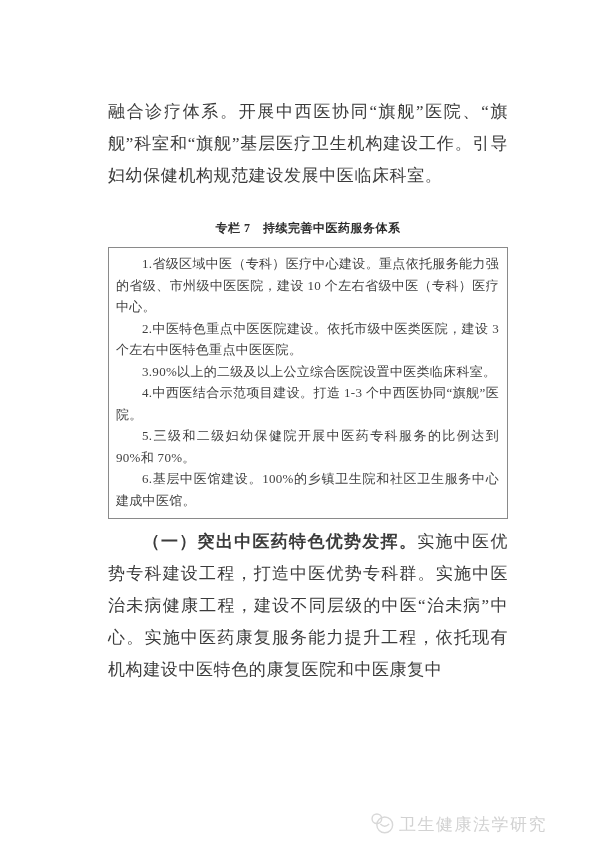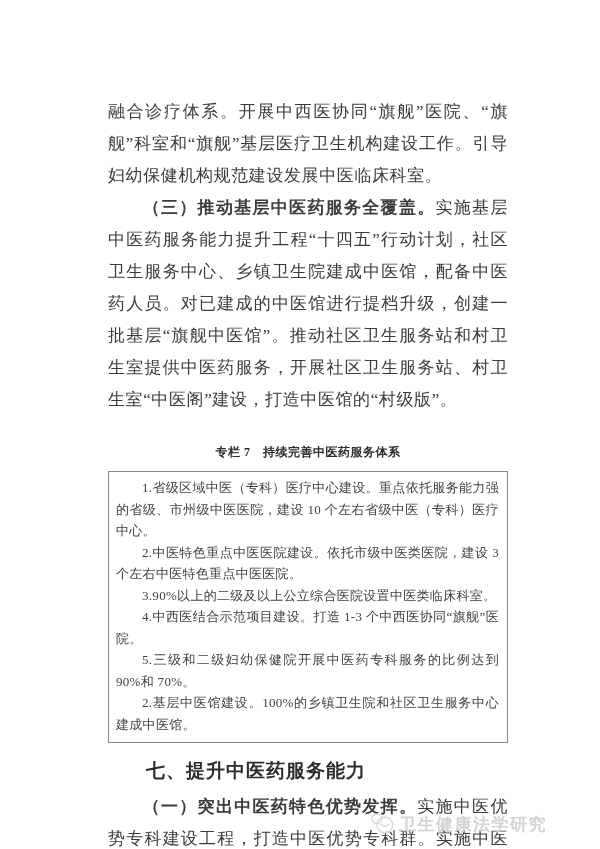--- a/index.html
+++ b/index.html
@@ -63,46 +63,43 @@
     position:absolute;
     top:810px; right:23px;
     display:flex;
     align-items:center;
     gap:2px;
     color:#d2d2d2;
     font-size:17px;
     letter-spacing:1.5px;
     font-family:"Liberation Sans","DejaVu Sans",sans-serif;
     user-select:none;
-    font-weight:bold;
   }
   .wm-icon{ width:28px; height:28px; flex:0 0 auto; }
   .wm-icon circle, .wm-icon path{ fill:none; stroke:#d8d8d8; stroke-width:1.6; }
 </style>
 </head>
 <body>
 
 <div class="page">
 
   <p class="para"><span>融合诊疗体系。开展中西医协同“旗舰”医院、“旗舰”科室和“旗舰”基层医疗卫生机构建设工作。引导妇幼保健机构规范建设发展中医临床科室。</span></p>
 
-  <p class="para"><span class="indent"></span><span class="lead">（三）推动基层中医药服务全覆盖。</span><span>实施基层中医药服务能力提升工程“十四五”行动计划，社区卫生服务中心、乡镇卫生院建成中医馆，配备中医药人员。对已建成的中医馆进行提档升级，创建一批基层“旗舰中医馆”。推动社区卫生服务站和村卫生室提供中医药服务，开展社区卫生服务站、村卫生室“中医阁”建设，打造中医馆的“村级版”。</span></p>
 
   <div class="panel-title">专栏 7　持续完善中医药服务体系</div>
 
   <div class="panel">
     <p class="panel-item">1.省级区域中医（专科）医疗中心建设。重点依托服务能力强的省级、市州级中医医院，建设 10 个左右省级中医（专科）医疗中心。</p>
     <p class="panel-item">2.中医特色重点中医医院建设。依托市级中医类医院，建设 3 个左右中医特色重点中医医院。</p>
     <p class="panel-item">3.90%以上的二级及以上公立综合医院设置中医类临床科室。</p>
     <p class="panel-item">4.中西医结合示范项目建设。打造 1-3 个中西医协同“旗舰”医院。</p>
     <p class="panel-item">5.三级和二级妇幼保健院开展中医药专科服务的比例达到 90%和 70%。</p>
-    <p class="panel-item">2.基层中医馆建设。100%的乡镇卫生院和社区卫生服务中心建成中医馆。</p>
+    <p class="panel-item">6.基层中医馆建设。100%的乡镇卫生院和社区卫生服务中心建成中医馆。</p>
   </div>
 
-  <div class="section-heading">七、提升中医药服务能力</div>
 
   <p class="para after-heading"><span class="indent"></span><span class="lead">（一）突出中医药特色优势发挥。</span><span>实施中医优势专科建设工程，打造中医优势专科群。实施中医治未病健康工程，建设不同层级的中医“治未病”中心。实施中医药康复服务能力提升工程，依托现有机构建设中医特色的康复医院和中医康复中</span></p>
 
   <div class="watermark">
     <svg class="wm-icon" viewBox="0 0 32 32" aria-hidden="true">
       <circle cx="9" cy="10" r="5.5"></circle>
       <circle cx="18" cy="17" r="9"></circle>
       <path d="M13 16 q5 5 10 0"></path>
     </svg>
     <span>卫生健康法学研究</span>

